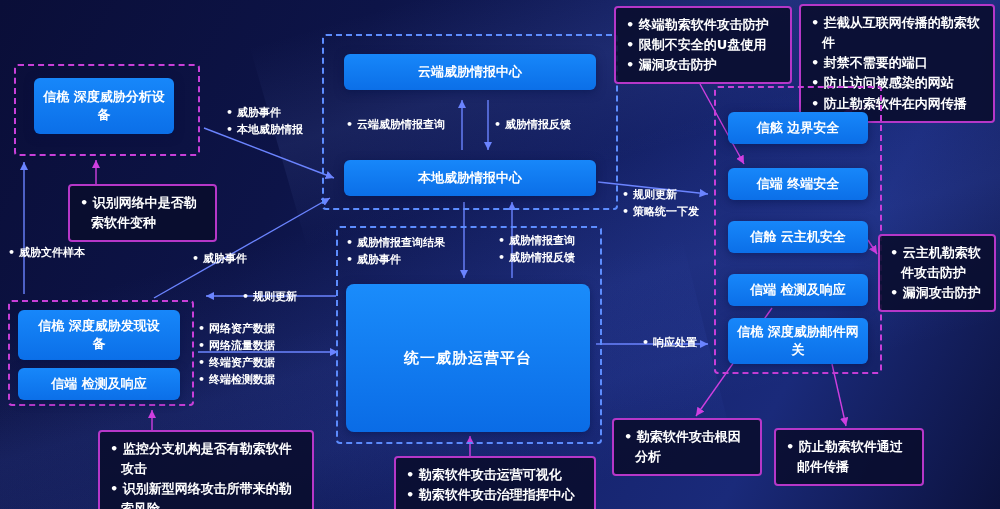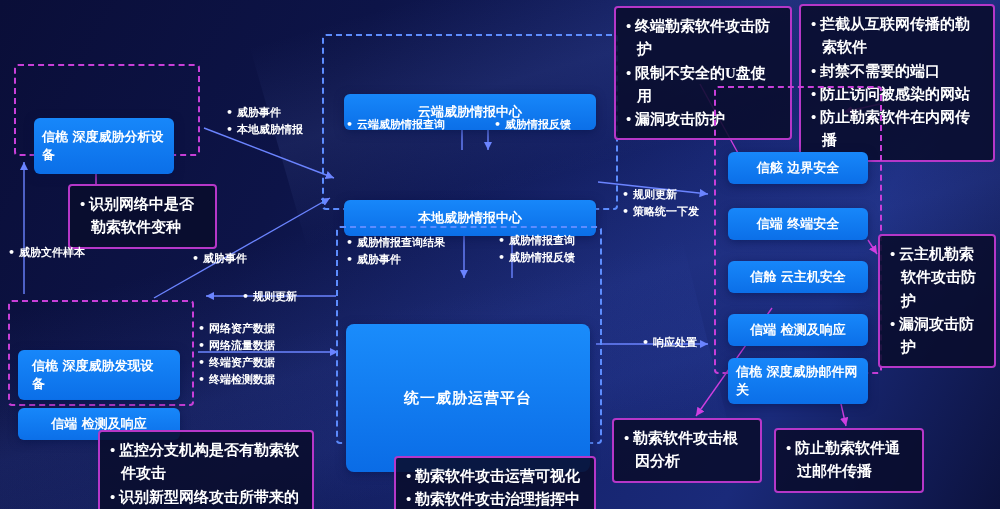--- a/index.html
+++ b/index.html
@@ -12,32 +12,32 @@
   .streak { position:absolute; pointer-events:none; }
   .s1 { left:-140px; top:170px; width:1340px; height:280px; transform:rotate(-16deg);
         background:linear-gradient(180deg,rgba(85,115,235,0) 0%,rgba(85,115,235,0.13) 50%,rgba(85,115,235,0) 100%); }
   .s2 { left:260px; top:-90px; width:960px; height:210px; transform:rotate(-16deg);
         background:linear-gradient(180deg,rgba(125,155,255,0) 0%,rgba(125,155,255,0.10) 50%,rgba(125,155,255,0) 100%); }
   .s3 { left:-80px; top:330px; width:800px; height:220px; transform:rotate(-14deg);
         background:linear-gradient(180deg,rgba(70,100,220,0) 0%,rgba(70,100,220,0.10) 55%,rgba(70,100,220,0) 100%); }
   .wires { position:absolute; left:0; top:0; width:100%; height:100%; }
   .node {
     position:absolute; display:flex; align-items:center; justify-content:center;
-    background:linear-gradient(180deg,#1787fa,#0b6fe8);
+    text-align:center; background:linear-gradient(180deg,#1787fa,#0b6fe8);
     border-radius:6px; font-weight:bold; font-size:13px; line-height:1.35;
-    padding:3px 8px; box-shadow:0 2px 10px rgba(0,15,70,0.5);margin-top:40px;
+    padding:3px 8px; box-shadow:0 2px 10px rgba(0,15,70,0.5);
   }
   .node.big { border-radius:8px; font-size:15px; letter-spacing:1px;
     background:linear-gradient(180deg,#1a8cfb,#0a6ce6); }
   .node.narrowpad { padding:3px 14px; }
   .dashed { position:absolute; border:2px dashed #c83fd8; border-radius:4px; }
   .dashed.blue { border-color:#5d8dff; }
   .ann {
     position:absolute; background:rgba(9,12,44,0.88); border:2px solid #b637c8;
-    border-radius:4px; padding:7px 10px; font-size:15px; font-weight:600; line-height:1.55;font-family:Liberation Serif, serif;
+    border-radius:4px; padding:7px 10px; font-size:13px; font-weight:600; line-height:1.55;
   }
   .lbl { position:absolute; font-size:11px; font-weight:600; line-height:1.55; }
   .bullet { padding-left:11px; text-indent:-11px; }
   .bullet::before { content:"• "; }
 </style>
 </head>
 <body>
 
 <div class="stage">
 

